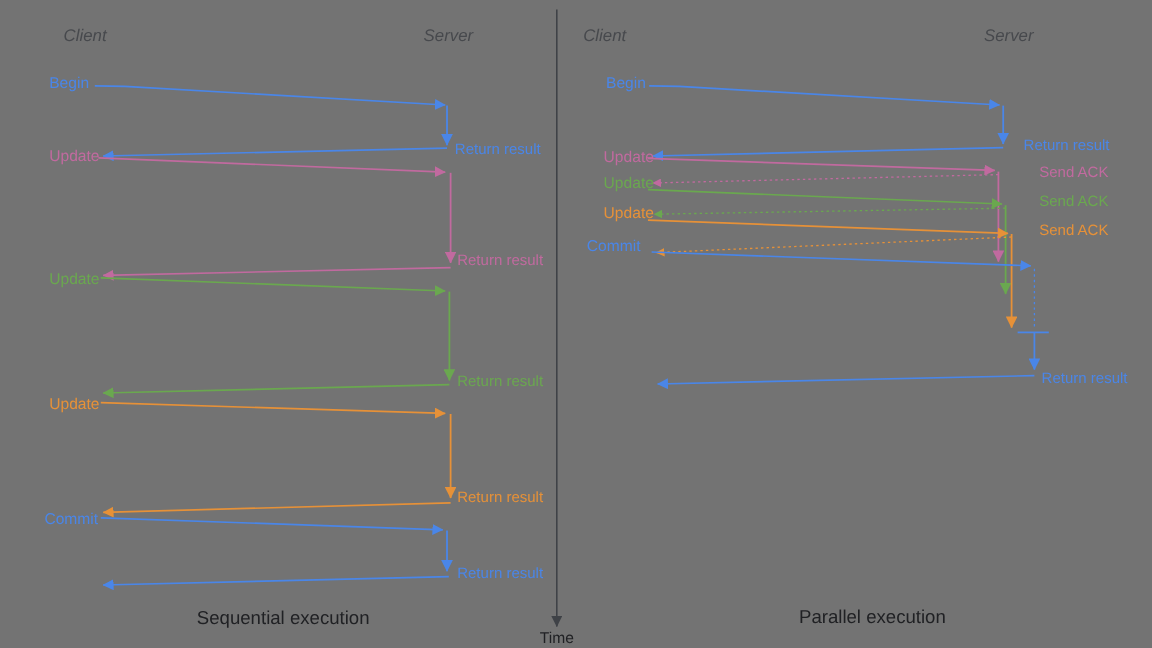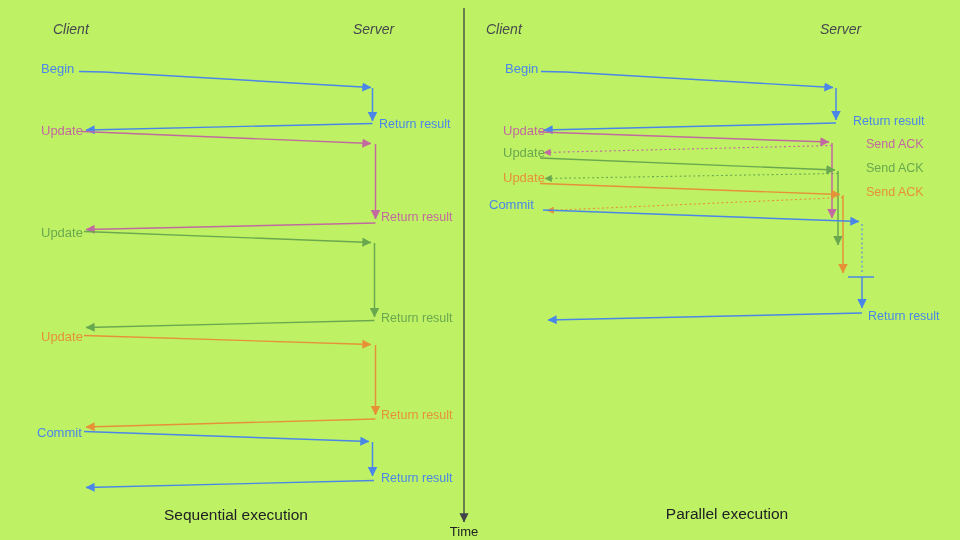--- a/index.html
+++ b/index.html
@@ -1,19 +1,19 @@
 <!DOCTYPE html>
 <html style="--blue: #4a86e8; --pink: #c16a9f; --green: #6aa84f; --orange: #e69138; --axis: #3f4247; --header: #47494d; --caption: #202124;"><head>
 <meta charset="utf-8">
 <style>
   html, body { margin: 0; padding: 0; background: #ffffff; }
   .stage {
     position: relative;
     width: 960px; height: 540px;
-    background: #bef264;
+    background: #737373;
     font-family: "Liberation Sans", sans-serif;
     overflow: hidden;
   }
   svg text { font-family: "Liberation Sans", sans-serif; }
 
   
   .st-blue   { stroke: var(--blue);   fill: none; }
   .st-pink   { stroke: var(--pink);   fill: none; }
   .st-green  { stroke: var(--green);  fill: none; }
   .st-orange { stroke: var(--orange); fill: none; }

